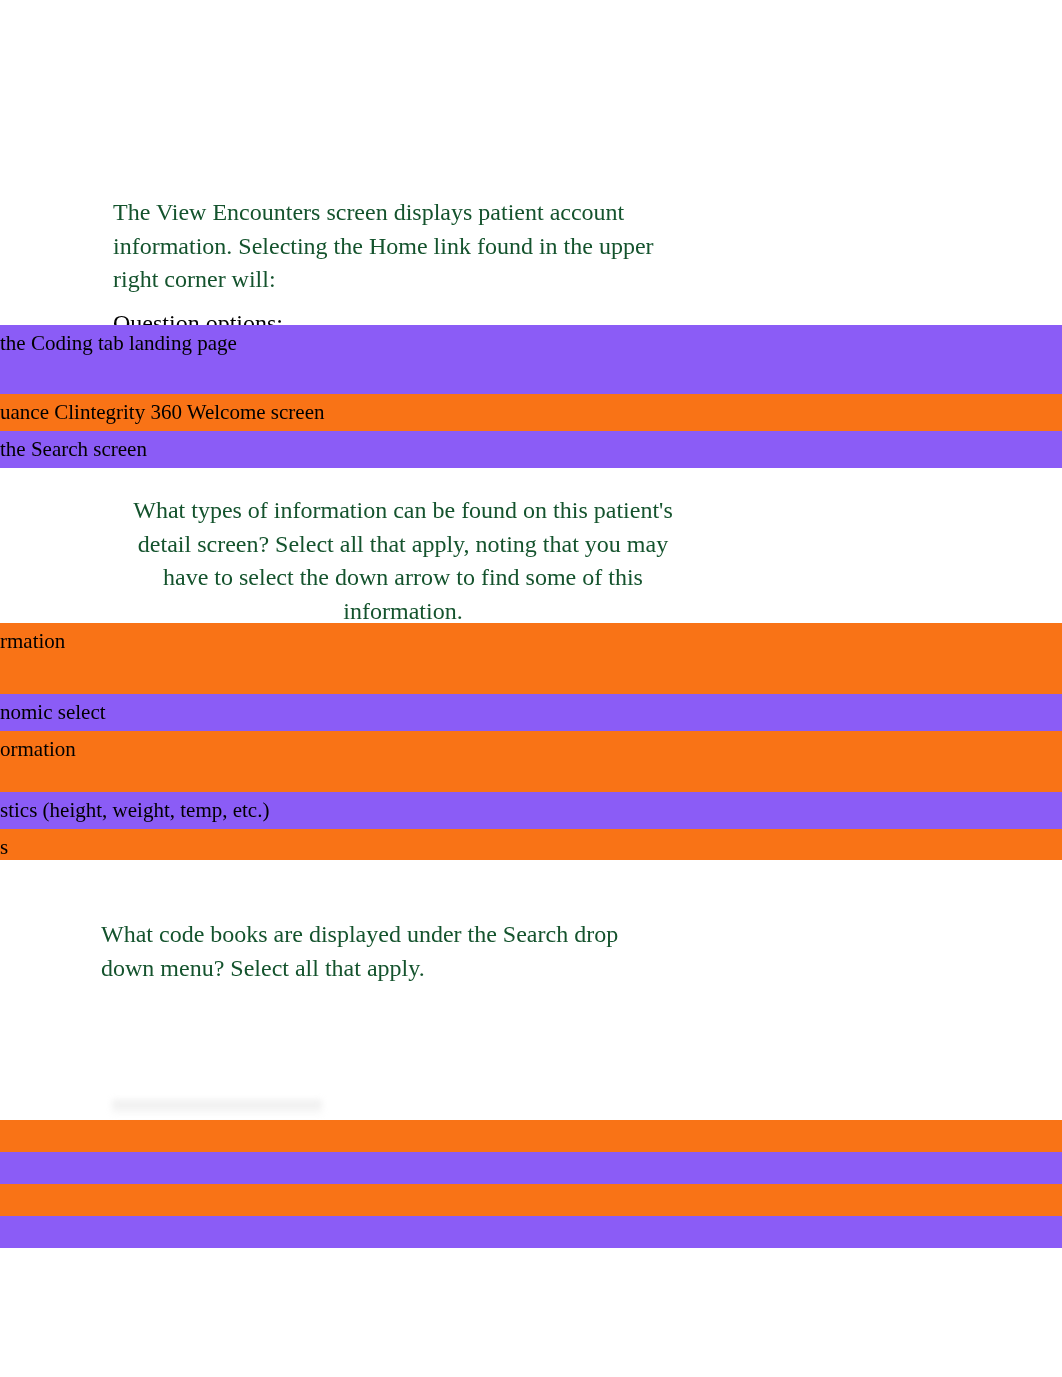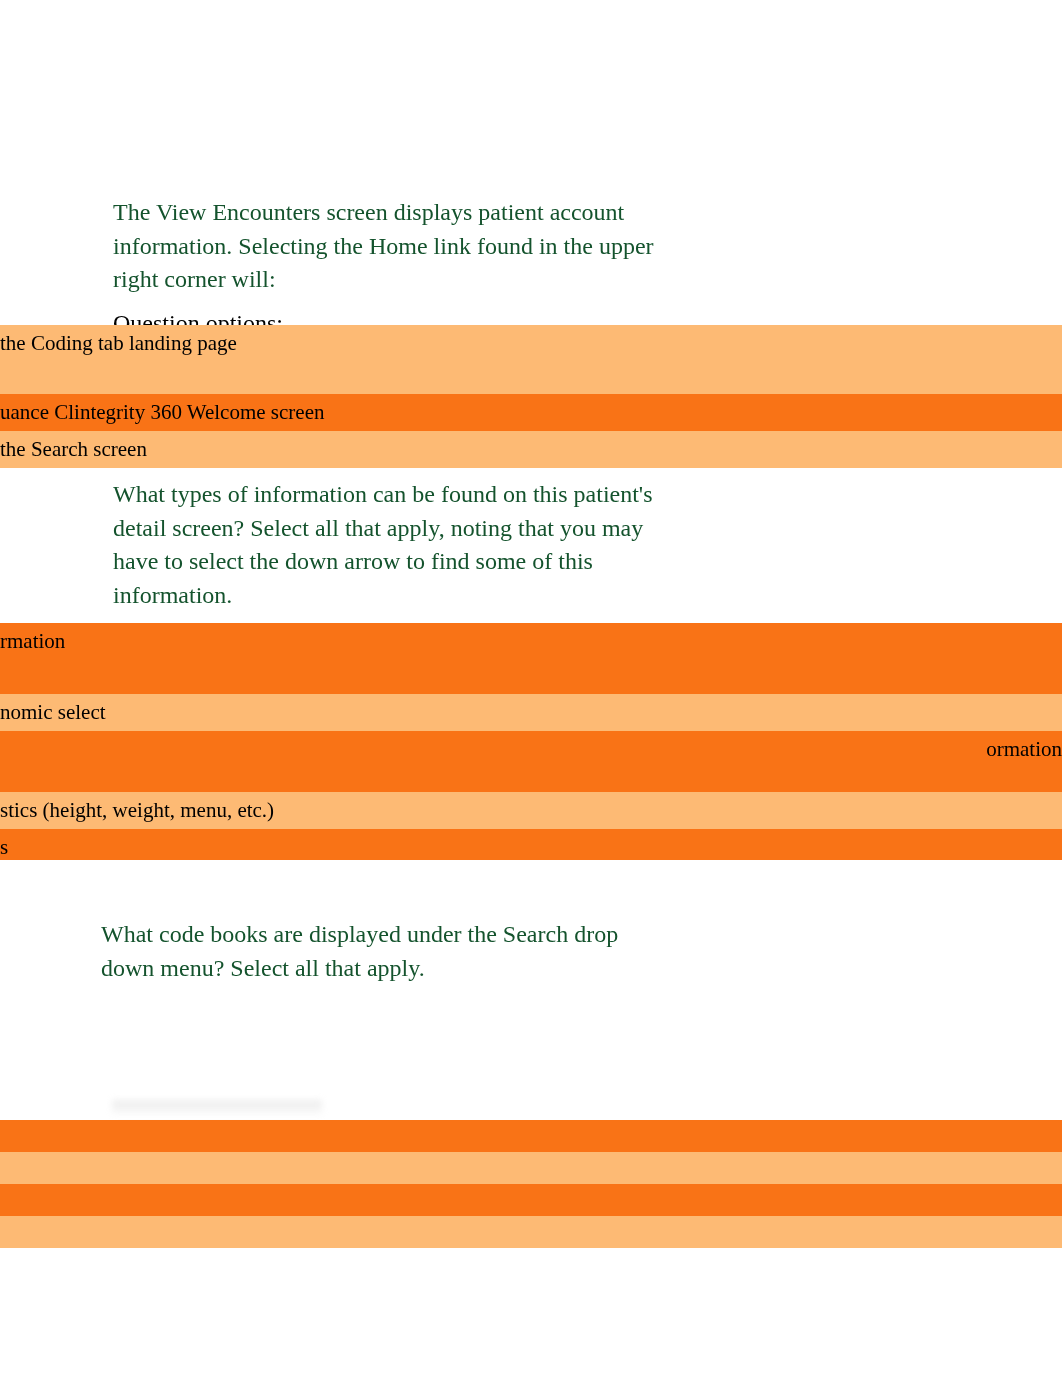--- a/index.html
+++ b/index.html
@@ -40,22 +40,23 @@
     }
     .q1-options {
       position: absolute;
       left: 0;
       top: 325px;
       width: 1062px;
     }
     .q2-text-container {
       position: absolute;
       left: 113px;
-      top: 478px;
+      top: 494px;
       width: 580px;
+      text-align: center;
     }
     .q2-options {
       position: absolute;
       left: 0;
       top: 623px;
       width: 1062px;
     }
     .q3-text-container {
       position: absolute;
       left: 101px;
@@ -76,21 +77,21 @@
       height: 14px;
       background: linear-gradient(to bottom, rgba(180,180,180,0.25), rgba(220,220,220,0.15));
       filter: blur(3px);
       border-radius: 2px;
     }
     .opt-q1-spacer { height: 32px; }
     .band-light {
       background: #f97316;
     }
     .band-white {
-      background: #fdba74;
+      background: #8b5cf6;
     }
   </style>
 </head>
 <body>
 
 <div class="q1-text-container">
   <p class="question-text">The View Encounters screen displays patient account information. Selecting the Home link found in the upper right corner will:</p>
   <p class="question-options-label">Question options:</p>
 </div>
 
@@ -112,25 +113,25 @@
   <p class="question-options-label">Question options:</p>
 </div>
 
 <div class="q2-options">
   <div class="option-row band-light" style="padding-bottom:40px;">
     <span>rmation</span>
   </div>
   <div class="option-row band-white">
     <span>nomic select</span>
   </div>
-  <div class="option-row band-light" style="padding-bottom:30px;text-align:right;">
+  <div class="option-row band-light" style="padding-bottom:30px;">
     <span>ormation</span>
   </div>
   <div class="option-row band-white">
-    <span>stics (height, weight, menu, etc.)</span>
+    <span>stics (height, weight, temp, etc.)</span>
   </div>
   <div class="option-row band-light" style="padding-bottom:0;">
     <span>s</span>
   </div>
 </div>
 
 <div class="q3-text-container">
   <p class="question-text">What code books are displayed under the Search drop down menu? Select all that apply.</p>
 </div>
 

